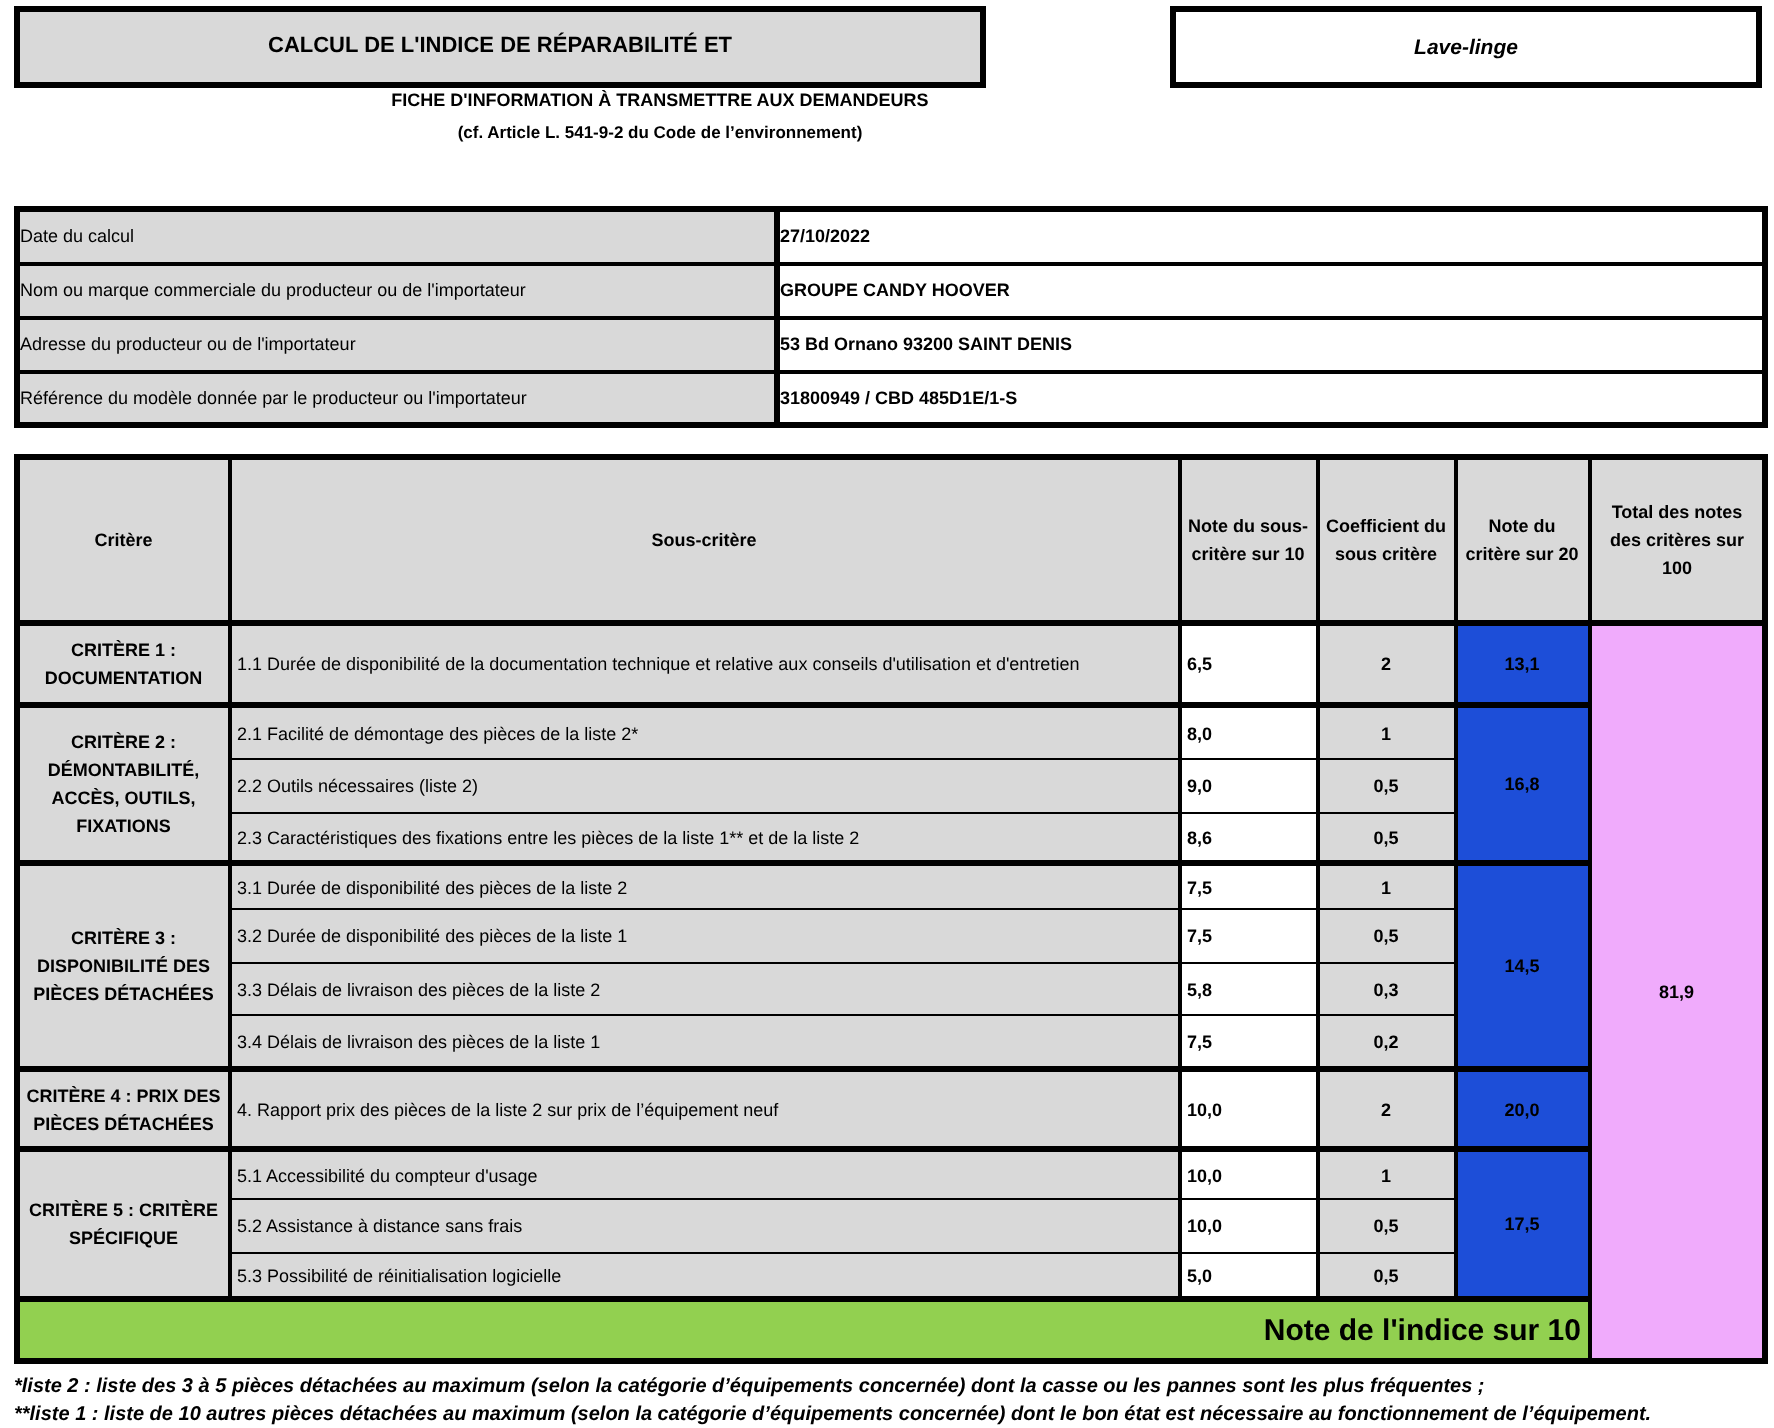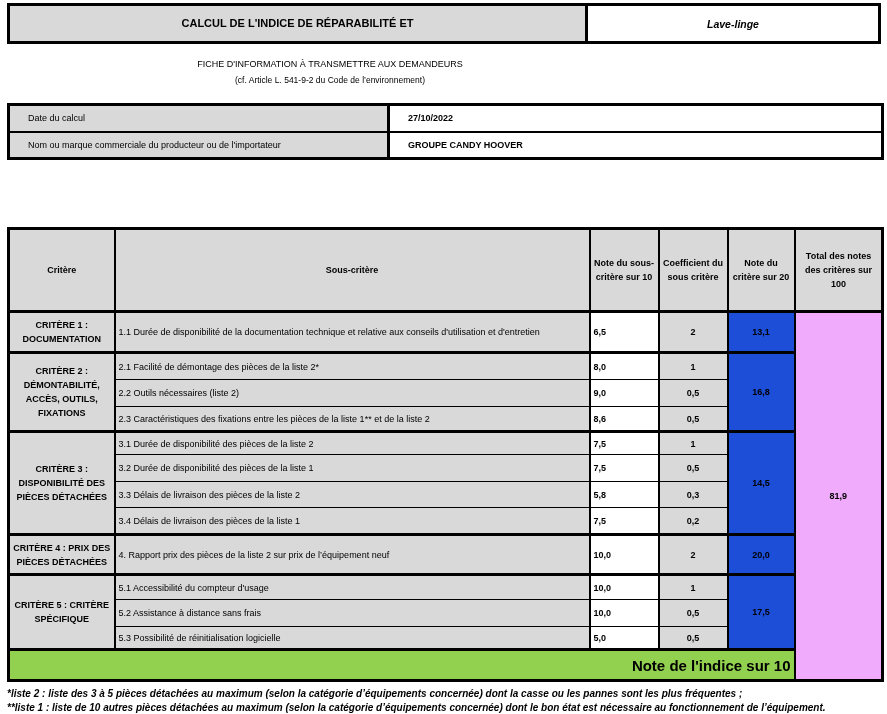--- a/index.html
+++ b/index.html
@@ -8,57 +8,57 @@
     width: 887px; height: 714px;
     position: relative;
     font-family: "Liberation Sans", sans-serif;
     color: #000;
     overflow: hidden;
   }
 
   
   .title-box {
     position: absolute; left: 7px; top: 3px;
-    width: 581px; height: 41px;
+    width: 486px; height: 41px;
     background: #d9d9d9;
     border: 3px solid #000;
     display: flex; flex-direction: column;
     align-items: center; justify-content: center;
     text-align: center;
     font-weight: bold; font-size: 11px; line-height: 15px;
   }
   .product-box {
     position: absolute; left: 585px; top: 3px;
     width: 296px; height: 41px;
     background: #fff;
     border: 3px solid #000;
     display: flex; align-items: center; justify-content: center;
     font-weight: bold; font-style: italic; font-size: 10.5px;
   }
 
   
   .subtitle {
-    position: absolute; left: 0; top: 57px; width: 660px;
-    text-align: center; font-weight: normal;
+    position: absolute; left: 0; top: 43px; width: 660px;
+    text-align: center; font-weight: bold;
   }
   .subtitle .l1 { font-size: 9px; line-height: 15px; }
   .subtitle .l2 { font-size: 8.5px; line-height: 16px; }
 
   
   table { border-collapse: collapse; table-layout: fixed; }
   .info-table {
     position: absolute; left: 7px; top: 103px;
     width: 874px;
     border: 3px solid #000;
   }
   .info-table td {
     border: 2px solid #000;
     font-size: 9px;
     height: 27px;
-    padding: 2px 18px;
+    padding: 2px 0;
     vertical-align: middle;
   }
   .info-table td.lbl { background: #d9d9d9; border-right: 3px solid #000; }
   .info-table td.val { background: #fff; font-weight: bold; text-align: left; }
 
   
   .score-table {
     position: absolute; left: 7px; top: 227px;
     width: 874px;
     border: 3px solid #000;
@@ -120,20 +120,28 @@
     </colgroup>
   <tbody>
       <tr>
     <td class="lbl">Date du calcul</td>
     <td class="val">27/10/2022</td>
   </tr>
   <tr>
     <td class="lbl">Nom ou marque commerciale du producteur ou de l'importateur</td>
     <td class="val">GROUPE CANDY HOOVER</td>
   </tr>
+  <tr>
+    <td class="lbl">Adresse du producteur ou de l'importateur</td>
+    <td class="val">53 Bd Ornano 93200 SAINT DENIS</td>
+  </tr>
+  <tr>
+    <td class="lbl">Référence du modèle donnée par le producteur ou l'importateur</td>
+    <td class="val">31800949 / CBD 485D1E/1-S</td>
+  </tr>
 </tbody>
   </table>
 
 <table class="score-table">
   <colgroup>
     <col style="width:106px">
       <col style="width:475px">
       <col style="width:69px">
     <col style="width:69px">
       <col style="width:67px">

